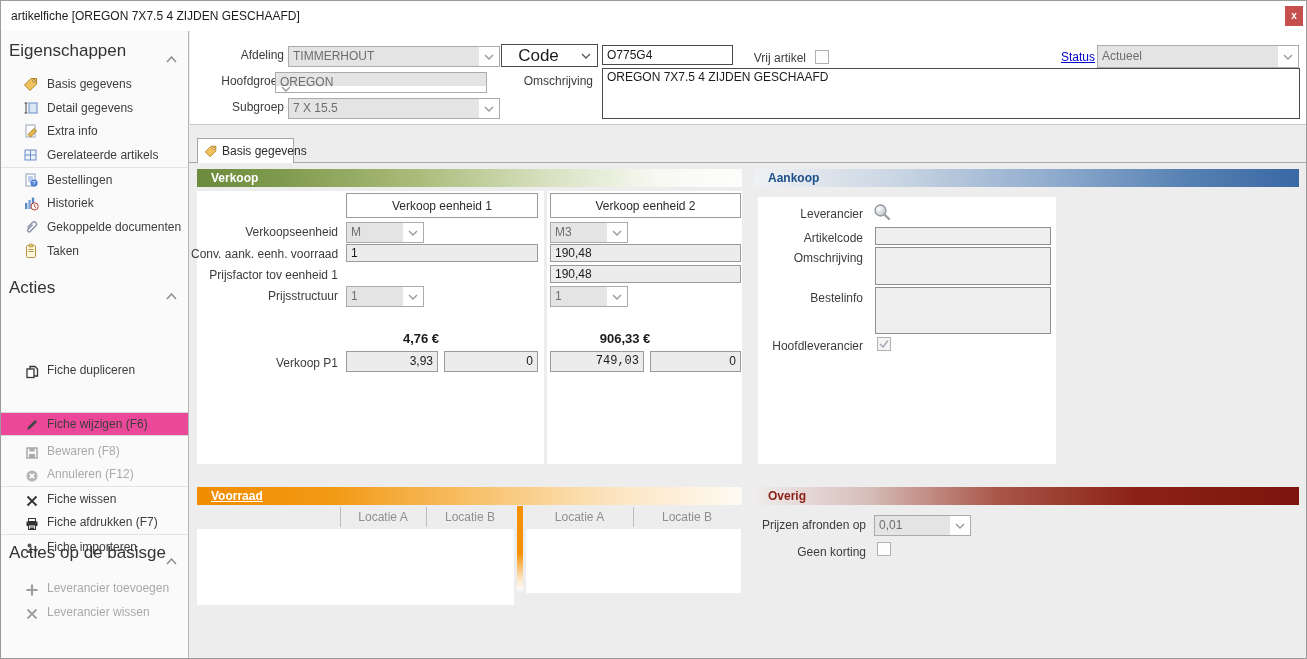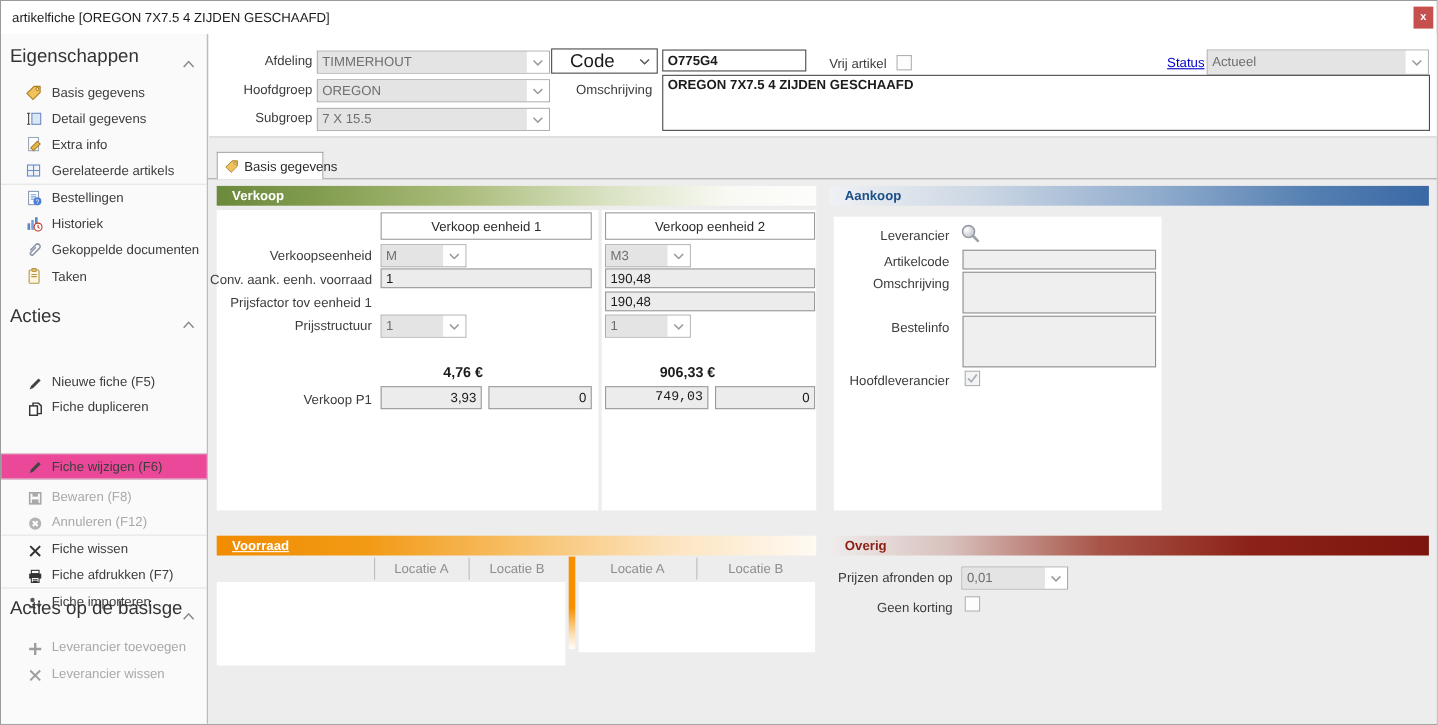--- a/index.html
+++ b/index.html
@@ -25,21 +25,21 @@
   .main-bg{position:absolute;left:188px;top:30px;width:1119px;height:629px;background:#ededed;}
   .form-panel{position:absolute;left:189px;top:30px;width:1118px;height:94px;background:#ffffff;border-bottom:1px solid #c9c9c9;box-sizing:border-box;}
   .lbl{position:absolute;font-size:12px;color:#3c3c3c;text-align:right;white-space:nowrap;height:15px;line-height:15px;}
   
   .dd{position:absolute;height:19px;border:1px solid #ababab;background:#fff;display:flex;box-sizing:content-box;}
   .dd-val{flex:1;background:#e4e4e4;color:#6e6e6e;font-size:12px;line-height:19px;padding-left:4px;overflow:hidden;white-space:nowrap;}
   .dd-btn{width:20px;display:flex;align-items:center;justify-content:center;background:#fff;}
   
   .ti{position:absolute;border:1px solid #9b9b9b;background:#ececec;font-size:12px;color:#1b1b1b;padding:0 4px;white-space:nowrap;overflow:hidden;box-sizing:border-box;}
   .ti.right{text-align:right;}
-  .ti-dark{position:absolute;border:1px solid #4a4a4a;background:#fff;font-size:12px;color:#1b1b1b;padding:1px 4px;white-space:nowrap;overflow:hidden;box-sizing:border-box;font-weight:bold;}
+  .ti-dark{position:absolute;border:1px solid #4a4a4a;background:#fff;font-size:12px;color:#1b1b1b;padding:1px 4px;white-space:nowrap;overflow:hidden;box-sizing:border-box;}
   .cb{position:absolute;width:14px;height:14px;border:1px solid #b1b1b1;background:#fdfdfd;box-sizing:border-box;}
   
   .code-combo{position:absolute;border:1px solid #4a4a4a;background:#fff;display:flex;align-items:center;}
   .code-combo .cc-val{flex:1;text-align:center;font-size:17px;color:#1b1b1b;}
   .code-combo .cc-btn{width:22px;display:flex;align-items:center;justify-content:center;}
   .status-link{position:absolute;font-size:12px;color:#0000cc;text-decoration:underline;cursor:pointer;white-space:nowrap;}
   
   .tabline{position:absolute;left:188px;top:161px;width:1119px;height:1px;background:#a8a8a8;}
   .tab{position:absolute;left:196px;top:137px;width:97px;height:25px;background:#fff;border:1px solid #a8a8a8;border-bottom:none;z-index:2;box-sizing:border-box;}
   .tab .ic{position:absolute;left:6px;top:5px;width:14px;height:14px;}
@@ -143,26 +143,20 @@
           </svg></span>
       <span class="tx">Taken</span>
     </div>
 
     <div class="sb-header" style="top:247px;">Acties</div>
     <span class="sb-chevron" style="top:255px;">
       <svg width="11" height="7">
           <polyline points="1,6 5.5,1 10,6" fill="none" stroke="#8a8a8a" stroke-width="1.4"></polyline>
         </svg></span>
 
-    <div class="sb-item" style="top:304px;">
-      <span class="ic14"><svg viewBox="0 0 14 14" width="14" height="14">
-            <path d="M2 12 L3.2 8.8 L10 2 L12 4 L5.2 10.8 Z" fill="#444"></path>
-          </svg></span>
-      <span class="tx">Nieuwe fiche (F5)</span>
-    </div>
     <div class="sb-item" style="top:327px;">
       <span class="ic14"><svg viewBox="0 0 14 14" width="14" height="14">
             <path d="M5 4 V1.5 H10 L12.5 4 V11 H9" fill="none" stroke="#333" stroke-width="1.3"></path>
             <rect x="2" y="4" width="7" height="8.5" fill="#fff" stroke="#333" stroke-width="1.3"></rect>
           </svg></span>
       <span class="tx">Fiche dupliceren</span>
     </div>
     <div class="sb-item selected" style="top:381px;">
       <span class="ic14" style="top:4px;"><svg viewBox="0 0 14 14" width="14" height="14">
             <path d="M2 12 L3.2 8.8 L10 2 L12 4 L5.2 10.8 Z" fill="#444"></path>
@@ -237,21 +231,21 @@
   <div class="dd" style="left:287px;top:45px;width:210px;">
     <span class="dd-val">TIMMERHOUT</span>
     <span class="dd-btn">
         <svg width="10" height="6">
           <polyline points="1,1 5,5 9,1" fill="none" stroke="#9b9b9b" stroke-width="1.4"></polyline>
         </svg>
       </span>
   </div>
 
   <div class="lbl" style="left:150px;top:73px;width:133px;">Hoofdgroep</div>
-  <div class="dd" style="left:287px;top:71px;width:210px;">
+  <div class="dd" style="left:274px;top:71px;width:210px;flex-direction:column;">
     <span class="dd-val">OREGON</span>
     <span class="dd-btn">
         <svg width="10" height="6">
           <polyline points="1,1 5,5 9,1" fill="none" stroke="#9b9b9b" stroke-width="1.4"></polyline>
         </svg>
       </span>
   </div>
 
   <div class="lbl" style="left:150px;top:99px;width:133px;">Subgroep</div>
   <div class="dd" style="left:287px;top:97px;width:210px;">

